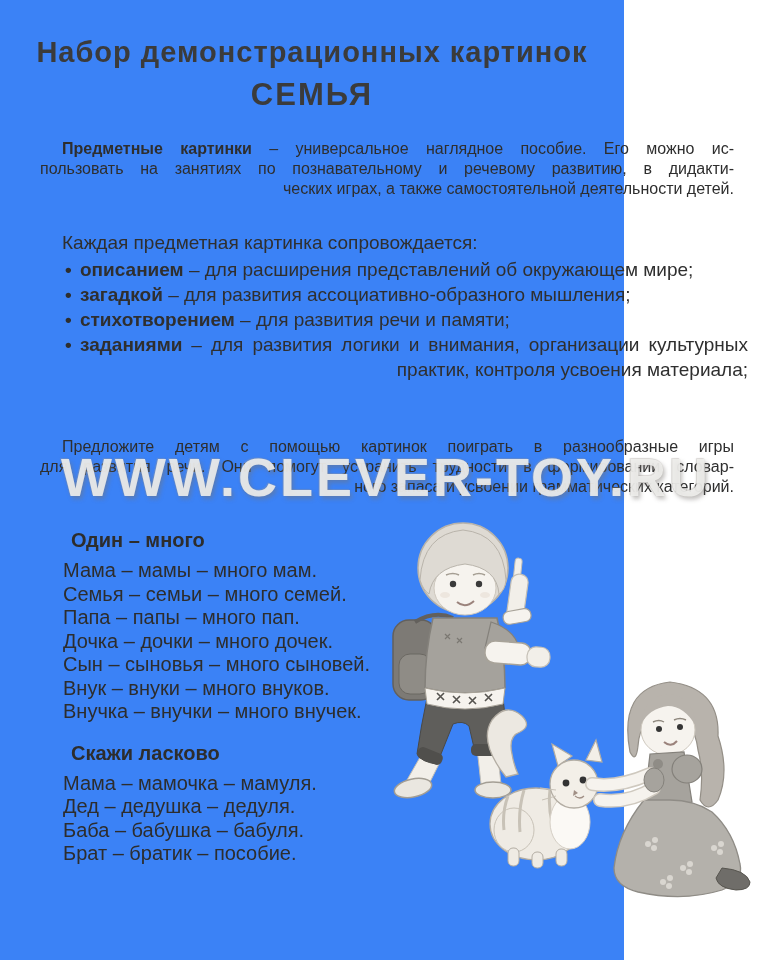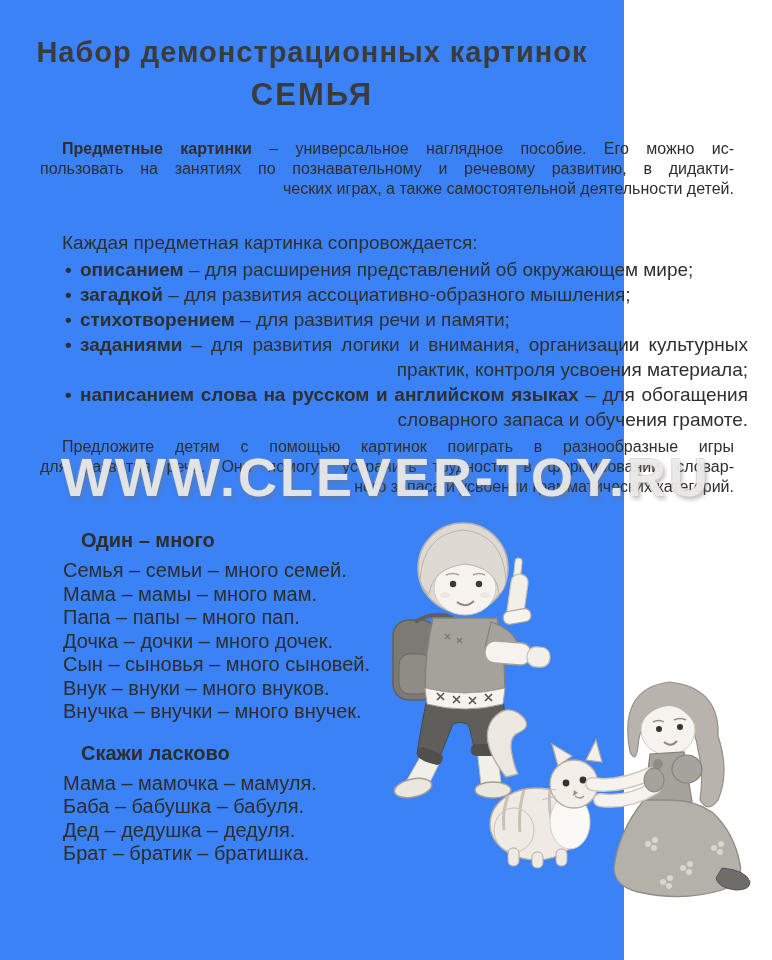--- a/index.html
+++ b/index.html
@@ -35,21 +35,21 @@
   .watermark{
     position:absolute;top:446px;left:0;width:772px;z-index:5;
     text-align:center;white-space:nowrap;pointer-events:none;
     font-size:54px;font-weight:bold;letter-spacing:3px;
     color:rgba(245,244,242,0.85);
     text-shadow:2px 3px 4px rgba(120,115,110,0.45), -1px -1px 1px rgba(165,160,154,0.35), 0 0 1px rgba(150,145,140,0.4);
   }
 
   
   .lists{position:absolute;left:63px;top:529px;width:320px;font-size:20px;color:#2d2d2d;}
-  .list-heading{font-weight:bold;font-size:20px;margin:0 0 7px 18px;}
+  .list-heading{font-weight:bold;font-size:20px;margin:0 0 7px 8px;}
   .list-line{line-height:23.5px;}
   .list-section + .list-section{margin-top:18px;}
 
   
   .illustration{position:absolute;left:383px;top:520px;width:389px;height:420px;}
 </style>
 </head>
 <body>
 
 <div class="page">
@@ -74,51 +74,47 @@
     <li class="bullet">
       <span class="bold">загадкой</span><span> – для развития ассоциативно-образного мышления;</span>
     </li>
     <li class="bullet">
       <span class="bold">стихотворением</span><span> – для развития речи и памяти;</span>
     </li>
     <li class="bullet">
       <div class="jline"><span class="bold">заданиями</span><span> – для развития логики и внимания, организации культурных</span></div>
       <div class="lline">практик, контроля усвоения материала;</div>
     </li>
-    <li class="bullet">
-      <div class="jline"><span class="bold">написанием слова на русском и английском языках</span><span> – для обогащения</span></div>
-      <div class="lline">словарного запаса и обучения грамоте.</div>
-    </li>
   </ul>
 
   <div class="para suggest">
     <div class="jline indent">Предложите детям с помощью картинок поиграть в разнообразные игры</div>
     <div class="jline">для развития речи. Они помогут устранить трудности в формировании словар-</div>
     <div class="lline">ного запаса и усвоении грамматических категорий.</div>
   </div>
 
   <div class="watermark">WWW.CLEVER-TOY.RU</div>
 
   <div class="lists">
     <div class="list-section">
       <div class="list-heading">Один – много</div>
+      <div class="list-line">Мама – мамы – много мам.</div>
       <div class="list-line">Семья – семьи – много семей.</div>
-      <div class="list-line">Мама – мамы – много мам.</div>
       <div class="list-line">Папа – папы – много пап.</div>
       <div class="list-line">Дочка – дочки – много дочек.</div>
       <div class="list-line">Сын – сыновья – много сыновей.</div>
       <div class="list-line">Внук – внуки – много внуков.</div>
       <div class="list-line">Внучка – внучки – много внучек.</div>
     </div>
     <div class="list-section">
       <div class="list-heading">Скажи ласково</div>
       <div class="list-line">Мама – мамочка – мамуля.</div>
+      <div class="list-line">Дед – дедушка – дедуля.</div>
       <div class="list-line">Баба – бабушка – бабуля.</div>
-      <div class="list-line">Дед – дедушка – дедуля.</div>
-      <div class="list-line">Брат – братик – братишка.</div>
+      <div class="list-line">Брат – братик – пособие.</div>
     </div>
   </div>
 
   <div class="illustration">
     <svg width="389" height="420" viewBox="0 0 389 420" xmlns="http://www.w3.org/2000/svg">
 
       <g transform="translate(10,2)">
 
         <g>
           <rect x="0" y="98" width="44" height="80" rx="16" fill="#7d7a75" stroke="#63605c" stroke-width="1.5"></rect>

